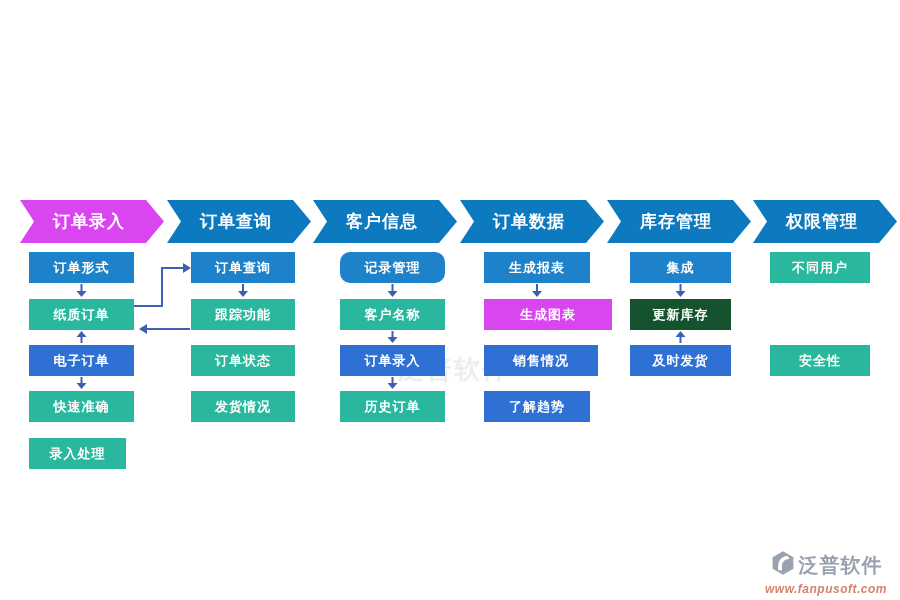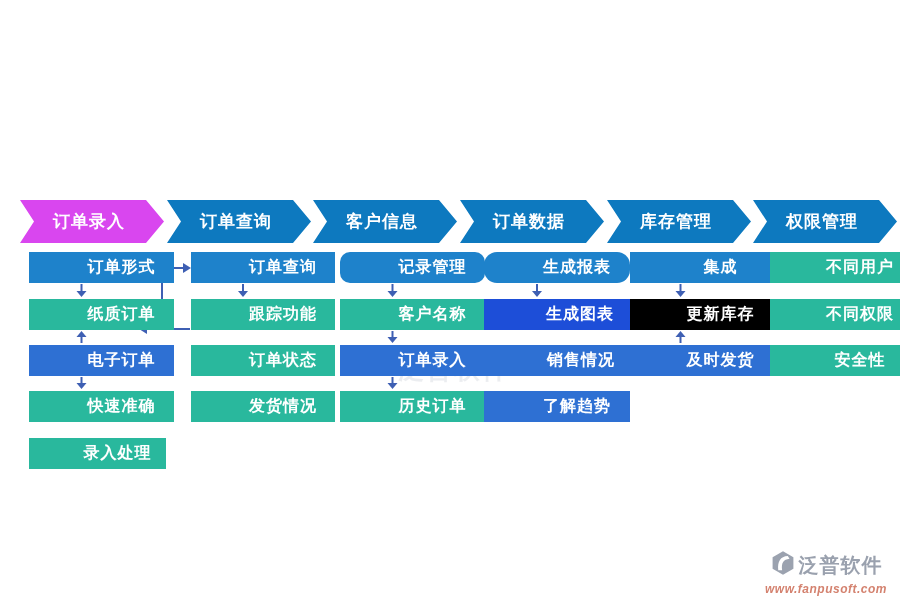--- a/index.html
+++ b/index.html
@@ -15,21 +15,21 @@
   .chevron{
     position:absolute;top:200px;height:43px;
     display:flex;align-items:center;justify-content:center;
     padding-left:10px;padding-right:16px;box-sizing:border-box;
     color:#ffffff;font-size:17px;font-weight:700;letter-spacing:1px;
     clip-path:polygon(0 0, calc(100% - 18px) 0, 100% 50%, calc(100% - 18px) 100%, 0 100%, 14px 50%);
   }
   .box{
     position:absolute;height:31px;
     display:flex;align-items:center;justify-content:center;
-    color:#ffffff;font-size:16px;font-weight:700;letter-spacing:1px;padding-left:40px;
+    color:#ffffff;font-size:13px;font-weight:700;letter-spacing:1px;
   }
   #connector-svg{position:absolute;left:0;top:0;pointer-events:none;}
   #watermark{
     position:absolute;left:398px;top:352px;
     font-size:26px;font-weight:700;color:#8a93a6;opacity:0.16;
     letter-spacing:2px;white-space:nowrap;
   }
   #logo{
     position:absolute;left:766px;top:549px;width:120px;
     display:flex;flex-direction:column;align-items:center;line-height:1;
@@ -104,29 +104,28 @@
     <div class="chevron" style="left: 313px; width: 144px; background: rgb(13, 121, 191);">
       <span>客户信息</span>
     </div>
     <div class="box" style="left: 340px; top: 252px; width: 105px; background: rgb(30, 130, 203); border-radius: 10px;">记录管理</div>
     <div class="box" style="left: 340px; top: 299px; width: 105px; background: rgb(41, 184, 157);">客户名称</div>
     <div class="box" style="left: 340px; top: 345px; width: 105px; background: rgb(46, 112, 211);">订单录入</div>
     <div class="box" style="left: 340px; top: 391px; width: 105px; background: rgb(41, 184, 157); text-align: right;">历史订单</div>
     <div class="chevron" style="left: 460px; width: 144px; background: rgb(13, 121, 191);">
       <span>订单数据</span>
     </div>
-    <div class="box" style="left: 484px; top: 252px; width: 106px; background: rgb(30, 130, 203); border-radius: 13px;">生成报表</div>
-    <div class="box" style="left: 484px; top: 299px; width: 112px; background: #1d4ed8;">生成图表</div>
+    <div class="box" style="left: 484px; top: 252px; width: 106px; background: rgb(30, 130, 203);">生成报表</div>
+    <div class="box" style="left: 484px; top: 299px; width: 128px; background: #d946ef;">生成图表</div>
     <div class="box" style="left: 484px; top: 345px; width: 114px; background: rgb(46, 112, 211);">销售情况</div>
     <div class="box" style="left: 484px; top: 391px; width: 106px; background: rgb(46, 112, 211);">了解趋势</div>
     <div class="chevron" style="left: 607px; width: 144px; background: rgb(13, 121, 191);">
       <span>库存管理</span>
     </div>
     <div class="box" style="left: 630px; top: 252px; width: 101px; background: rgb(30, 130, 203);">集成</div>
-    <div class="box" style="left: 630px; top: 299px; width: 101px; background: #000000;">更新库存</div>
+    <div class="box" style="left: 630px; top: 299px; width: 101px; background: #14532d;">更新库存</div>
     <div class="box" style="left: 630px; top: 345px; width: 101px; background: rgb(46, 112, 211);">及时发货</div>
     <div class="chevron" style="left: 753px; width: 144px; background: rgb(13, 121, 191);">
       <span>权限管理</span>
     </div>
     <div class="box" style="left: 770px; top: 252px; width: 100px; background: rgb(41, 184, 157);">不同用户</div>
-    <div class="box" style="left: 770px; top: 299px; width: 100px; background: rgb(41, 184, 157);">不同权限</div>
     <div class="box" style="left: 770px; top: 345px; width: 100px; background: rgb(41, 184, 157);">安全性</div>
   </div>
 
 </body></html>

